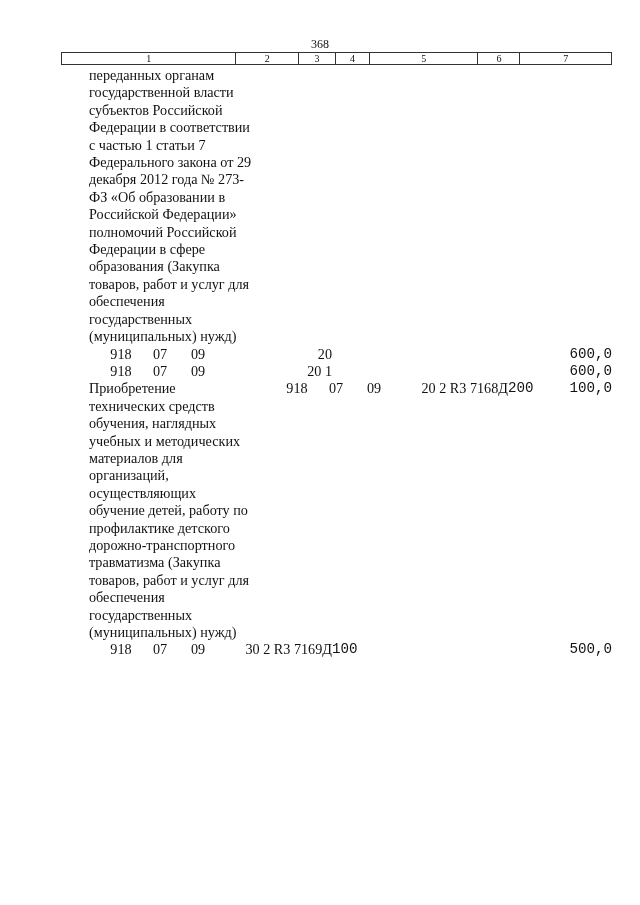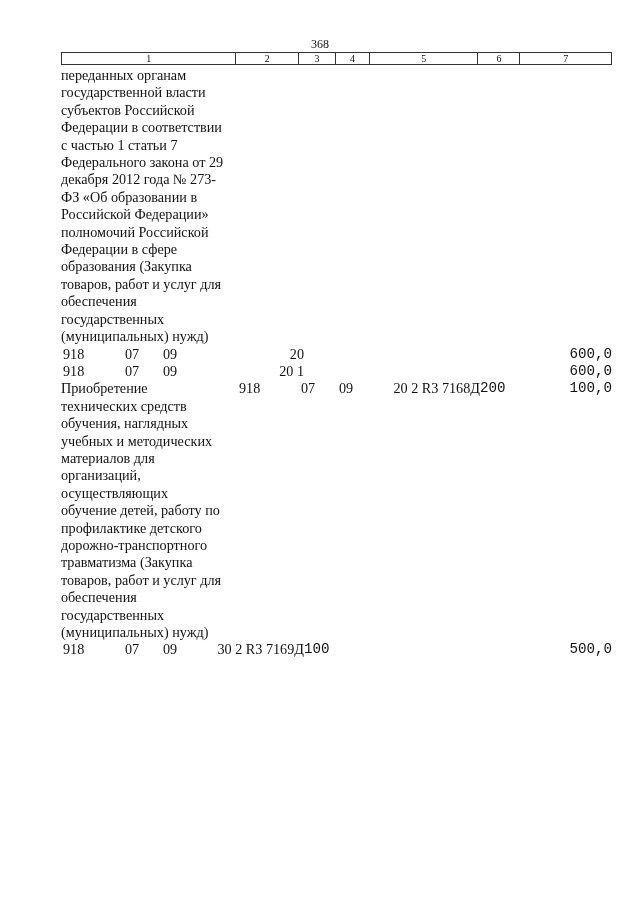--- a/index.html
+++ b/index.html
@@ -8,23 +8,23 @@
   .page-num { position:absolute; top:38px; left:0; width:640px; text-align:center;
               font-size:12px; line-height:12px; }
   .hdr { position:absolute; top:52px; left:61px; width:551px; height:13px;
          border:1px solid #333; box-sizing:border-box; display:flex; }
   .hdr div { box-sizing:border-box; border-right:1px solid #333; text-align:center;
              font-size:10px; line-height:11px; }
   .hdr div:last-child { border-right:none; }
   .c1 { width:175px; } .c2 { width:63px; } .c3 { width:37px; } .c4 { width:34px; }
   .c5 { width:109px; } .c6 { width:42px; } .c7 { width:91px; }
   .rows { position:absolute; top:67px; left:61px; width:551px; font-size:14.2px; line-height:17.4px; }
-  .row { display:flex; align-items:flex-start; }
+  .row { display:flex; align-items:flex-start;margin-left:28px; }
   .r-name { width:176px; white-space:pre-line; }
-  .r-c2 { width:60px; padding-left:2px; }
+  .r-c2 { width:60px; padding-left:2px;text-align:center; }
   .r-c3 { width:38px; padding-left:2px; }
   .r-c4 { width:38px; }
   .r-c5 { width:100px; padding-left:3px;text-align:right; }
   .r-c6 { width:45px;font-family:Liberation Mono, monospace; }
   .r-c7 { flex:1; text-align:right;font-family:Liberation Mono, monospace; }
 </style>
 </head>
 <body>
 
 <div class="page-num">368</div>

